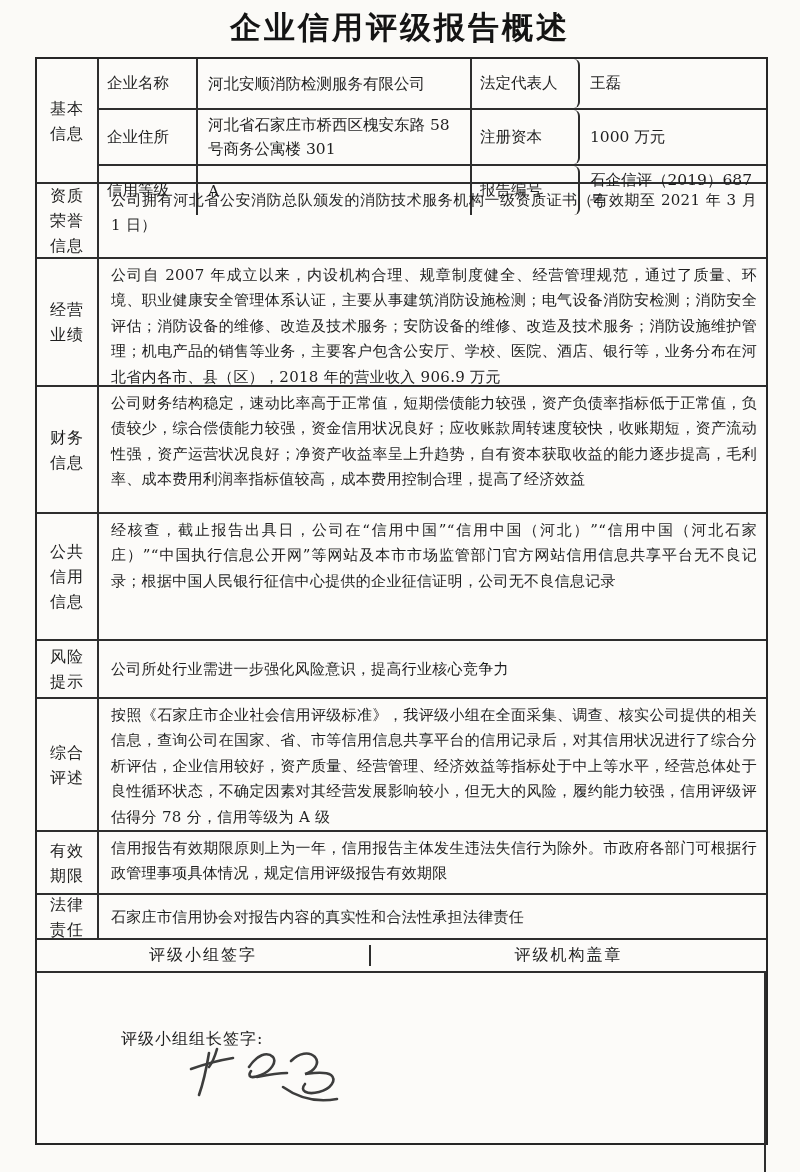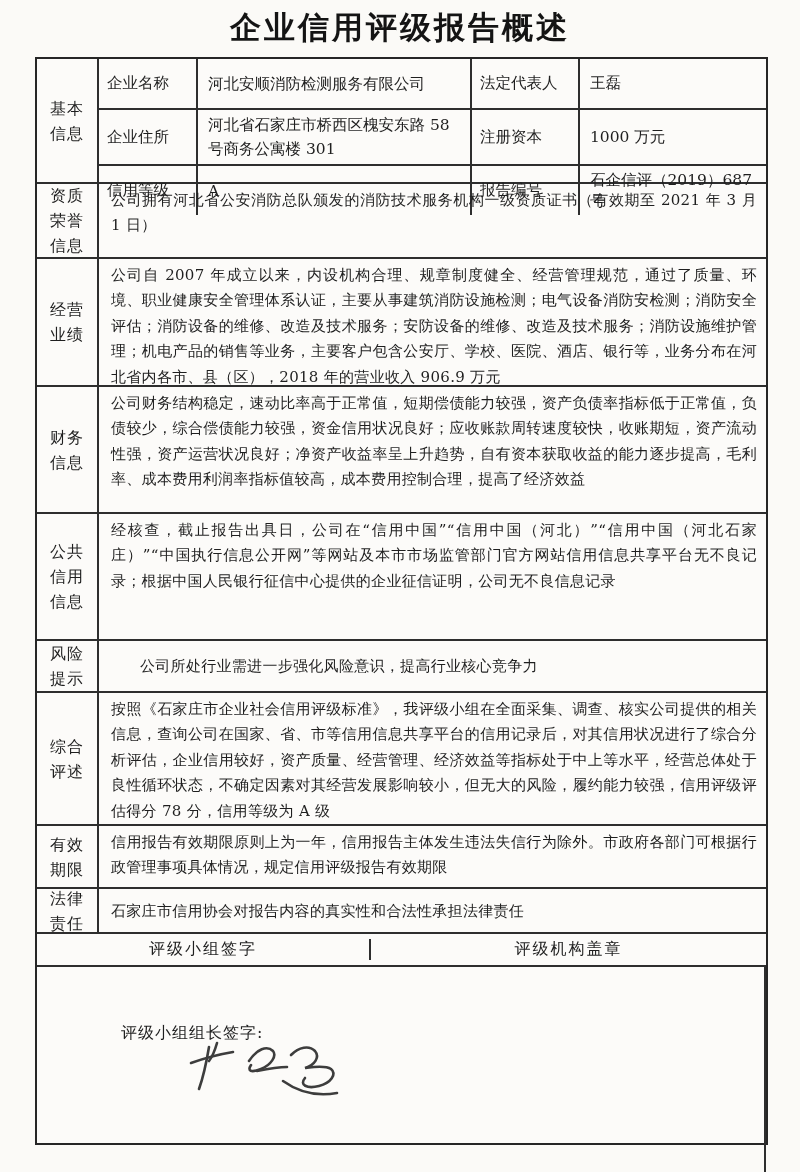--- a/index.html
+++ b/index.html
@@ -38,28 +38,28 @@
     font-size:15px; line-height:25.4px; letter-spacing:0.3px;
     text-align:justify; overflow:hidden;
   }
   
   .basic-rows { flex:1; display:flex; flex-direction:column; }
   .b-row { display:flex; flex:1; border-bottom:2px solid #2e2e2e; }
   .b-row:last-child { border-bottom:none; }
   .b-row > div { display:flex; align-items:center; overflow:hidden; }
   .b-label  { flex:0 0 99px;  border-right:2px solid #2e2e2e; padding:14px 8px; font-size:15.5px; }
   .b-value  { flex:0 0 274px; border-right:2px solid #2e2e2e; padding:2px 10px; font-size:15.5px; line-height:24px; }
-  .b-label2 { flex:0 0 108px; border-right:2px solid #2e2e2e; padding:14px 8px; font-size:15.5px; }
+  .b-label2 { flex:0 0 108px; border-right:2px solid #2e2e2e; padding:14px 8px; font-size:15.5px;border-radius:6px; }
   .b-value2 { flex:1; padding:2px 10px; font-size:15.5px; }
   .row-h1 { flex:0 0 38px; }
   .row-h2 { flex:0 0 56px; }
   .row-h3 { flex:0 0 29px; }
   
   .h-basic{ height:125px; } .h-zizhi{ height:75px; } .h-jingying{ height:128px; }
-  .h-caiwu{ height:127px; } .h-gonggong{ height:127px; } .h-fengxian{ height:52px;gap:29px; }
+  .h-caiwu{ height:127px; } .h-gonggong{ height:127px; } .h-fengxian{ height:58px; }
   .h-zonghe{ height:133px; } .h-youxiao{ height:63px; } .h-falv{ height:45px; }
   .h-sighead{ height:33px;align-items:center; } .h-sigbody{ height:202px; }
   
   .sig-left {
     flex:0 0 334px; border-right:2px solid #2e2e2e;
     position:relative; overflow:hidden;
   }
   .sig-right { flex:1; position:relative; overflow:hidden; }
   .sig-head-cell {
     display:flex; align-items:center; justify-content:center;

